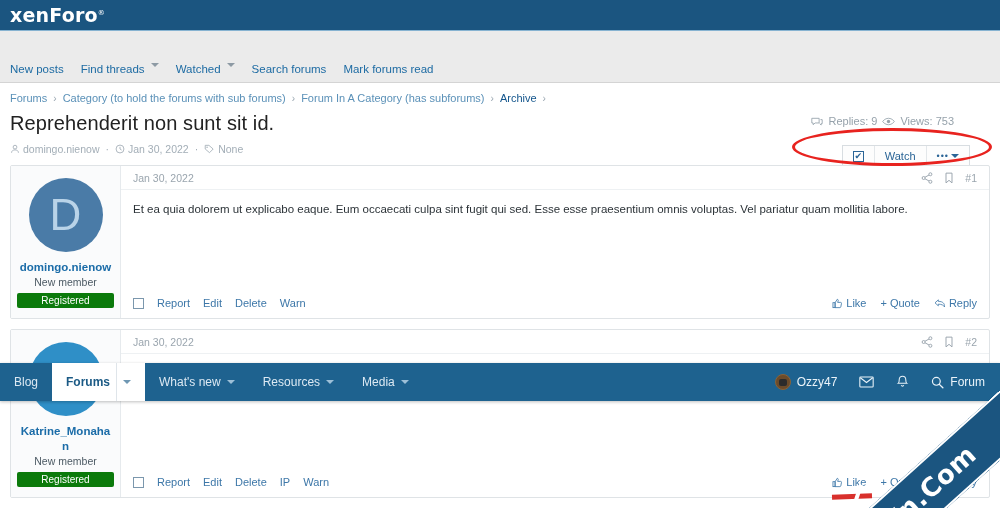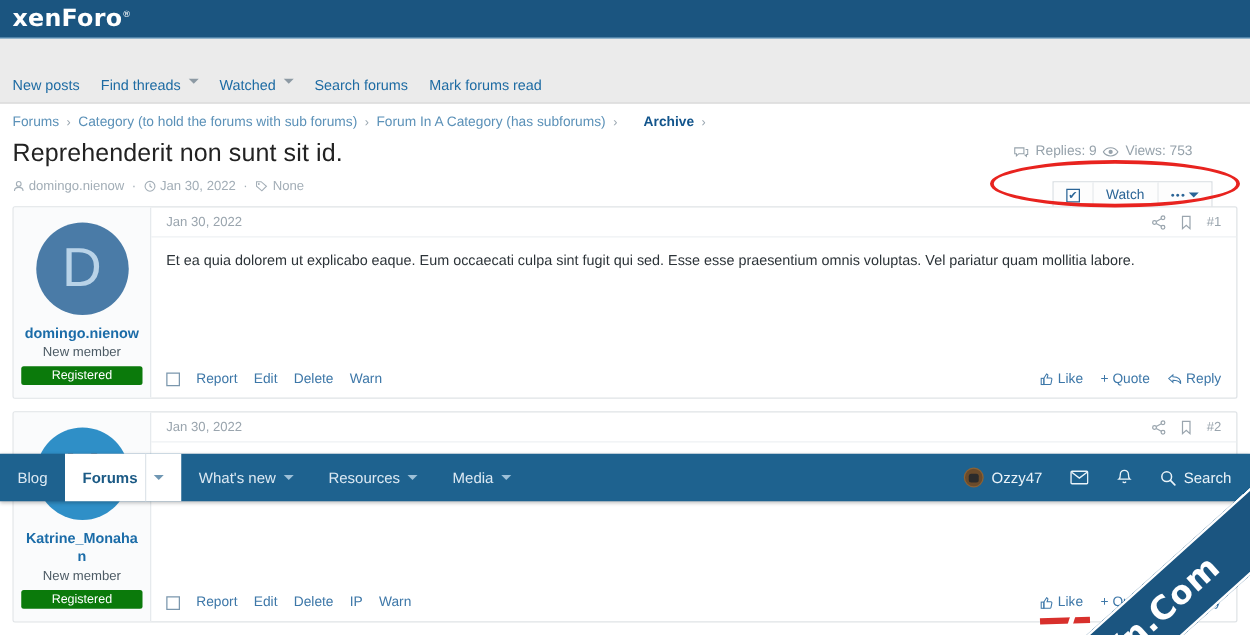--- a/index.html
+++ b/index.html
@@ -49,21 +49,21 @@
 
   
   .canvas { background: #ffffff; padding: 0 10px; position: relative; height: 100%; }
 
   
   .crumb {
     display: flex; align-items: center; flex-wrap: nowrap;
     font-size: 11px; padding: 9px 0 3px 0; color: #8a98a3;
   }
   .crumb a { color: #5b91b8; text-decoration: none; white-space: nowrap; }
-  .crumb a.cur { color: #13558c; font-weight: bold; margin-left: 15px; }
+  .crumb a.cur { color: #13558c; font-weight: normal; }
   .crumb .sep { margin: 0 6px; color: #9aa7b1; font-size: 10px; }
 
   
   .title-row { position: relative; padding-top: 4px; }
   h1.thread-title {
     font-size: 20px; font-weight: normal; color: #222; line-height: 1.2;
     letter-spacing: .1px;
   }
   .thread-meta {
     display: flex; align-items: center; font-size: 10.5px;
@@ -468,21 +468,21 @@
         <svg width="13" height="14" viewBox="0 0 16 17">
             <path d="M8 1.4c-2.3 0-4 1.8-4 4.1 0 3.6-1.3 4.6-1.3 4.6h10.6S12 9.1 12 5.5c0-2.3-1.7-4.1-4-4.1z" fill="none" stroke="#eaf3f9" stroke-width="1.3"></path>
             <path d="M6.4 12.6a1.8 1.8 0 003.2 0" fill="none" stroke="#eaf3f9" stroke-width="1.3"></path>
           </svg>
       </div>
       <div class="nav-item">
         <svg width="13" height="13" viewBox="0 0 16 16">
             <circle cx="6.6" cy="6.6" r="4.8" fill="none" stroke="#eaf3f9" stroke-width="1.5"></circle>
             <path d="M10.3 10.3L14.6 14.6" stroke="#eaf3f9" stroke-width="1.7" stroke-linecap="round"></path>
           </svg>
-        <span>Search</span>
+        <span>Forum</span>
       </div>
     </div>
   </div>
 
   <div class="wm">
     <span>XenVn.Com</span>
   </div>
   <div class="wm-slash"></div>
   <div class="wm-bar"></div>
 

